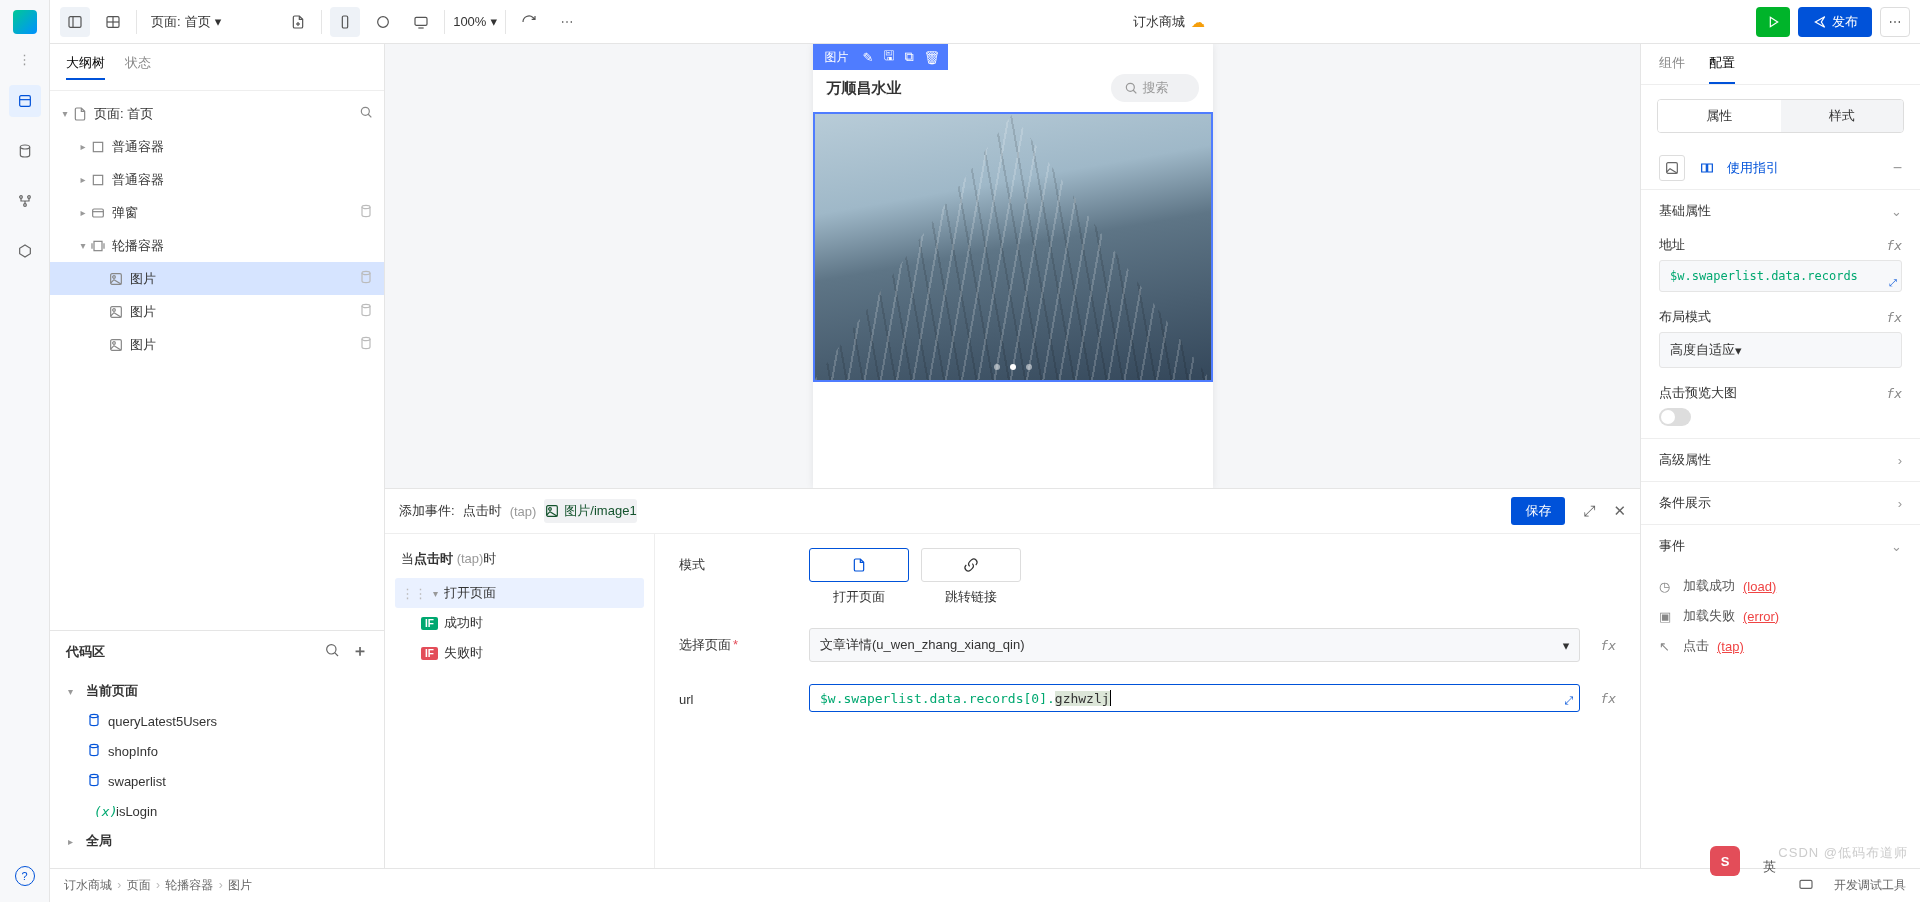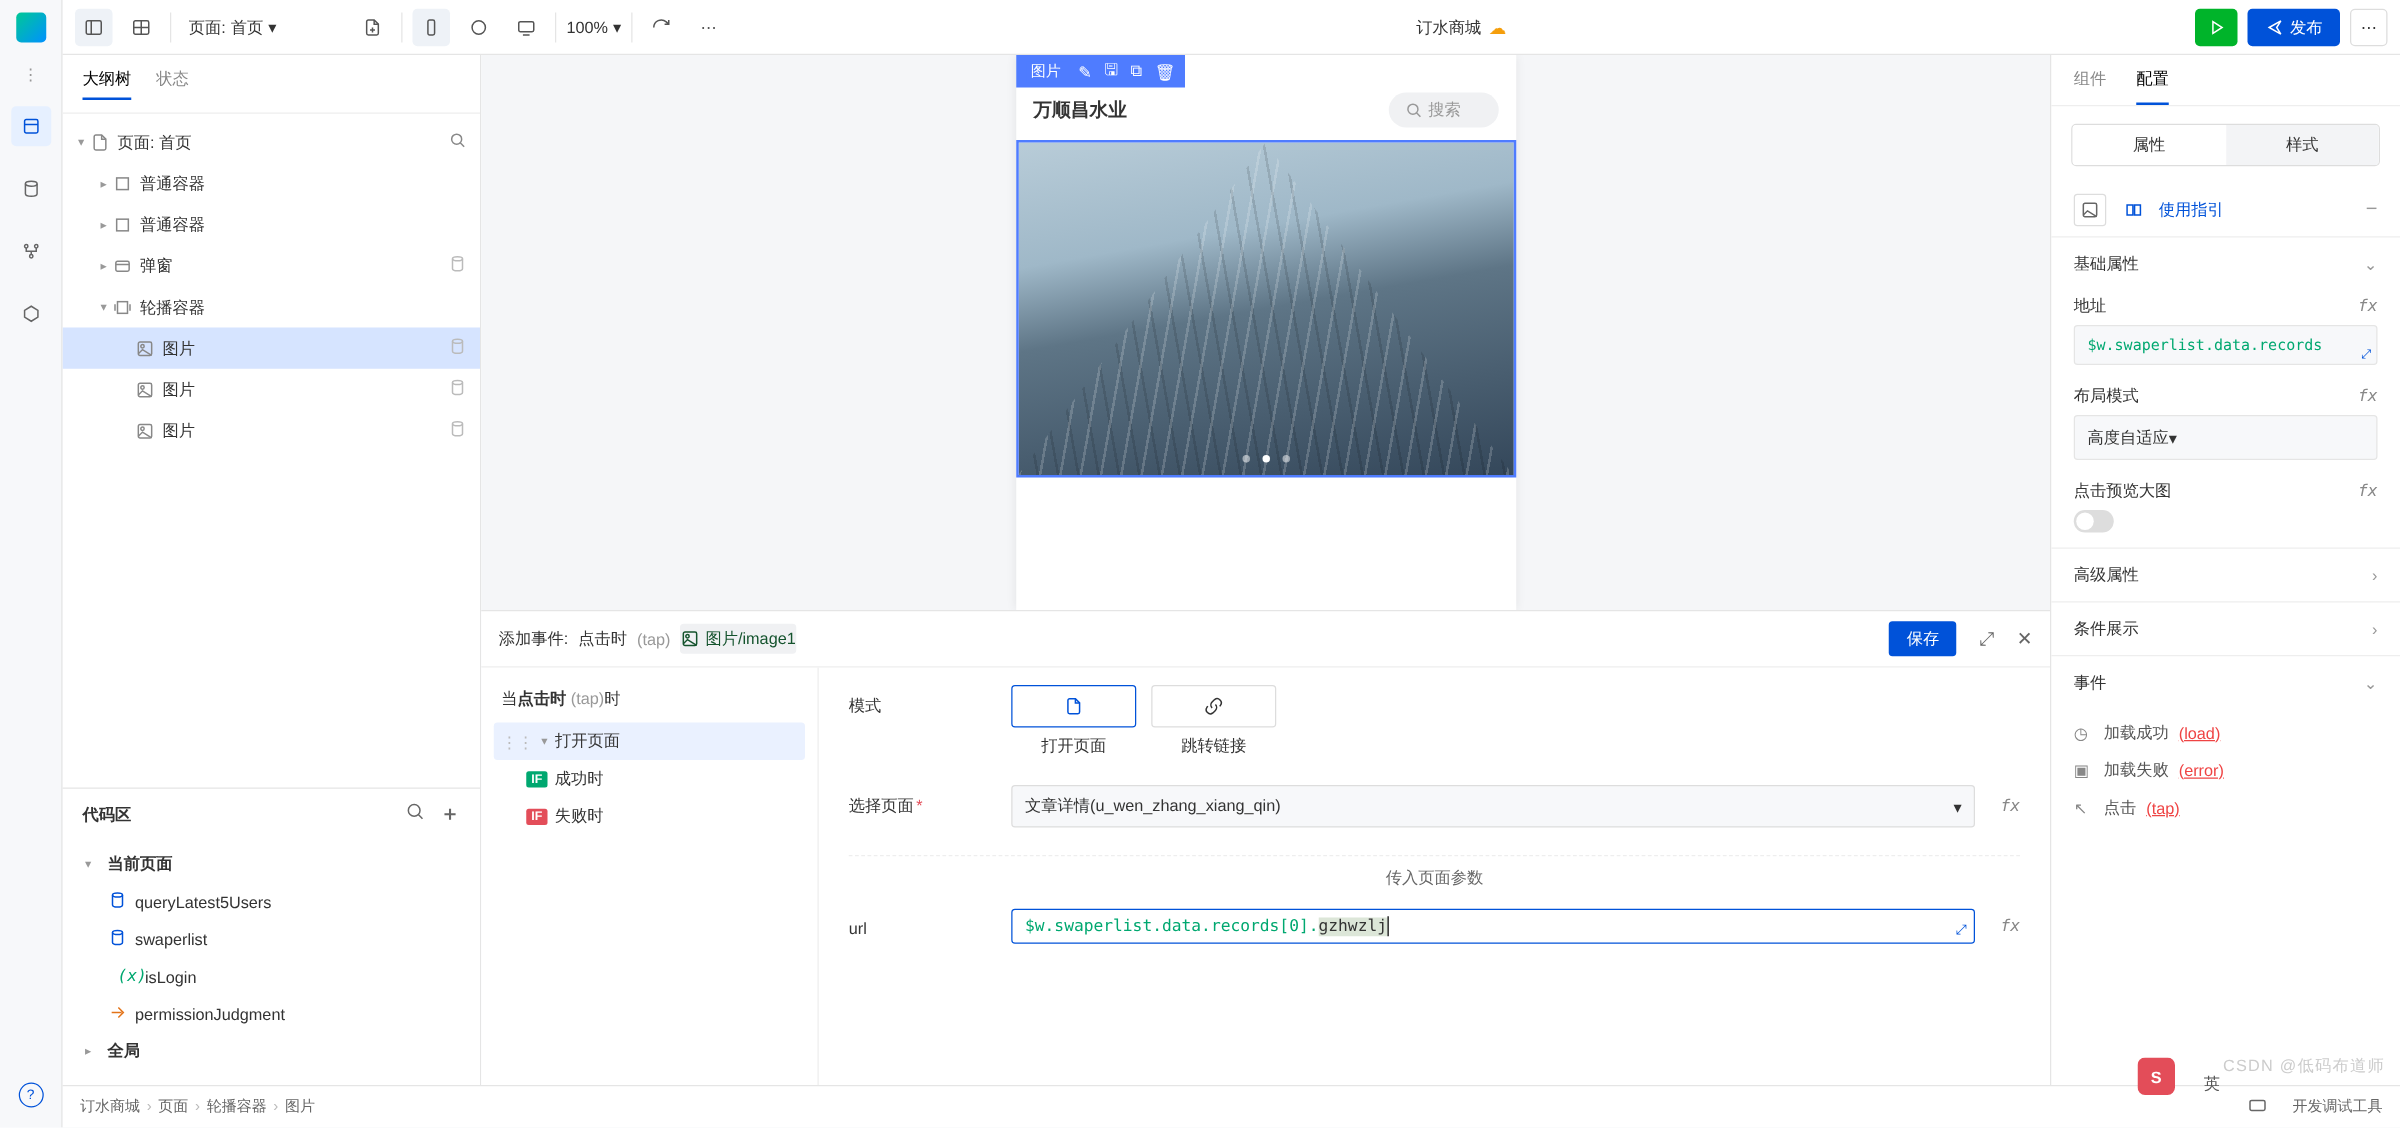--- a/index.html
+++ b/index.html
@@ -380,31 +380,32 @@
                     <ellipse cx="12" cy="6" rx="6" ry="2.5"></ellipse>
                     <path d="M6 6v12c0 1.4 2.7 2.5 6 2.5s6-1.1 6-2.5V6"></path>
                   </svg></span>
                 <span>queryLatest5Users</span>
               </div>
               <div class="code-row" style="padding-left: 36px;">
                 <span class="ci"><svg viewBox="0 0 24 24">
                     <ellipse cx="12" cy="6" rx="6" ry="2.5"></ellipse>
                     <path d="M6 6v12c0 1.4 2.7 2.5 6 2.5s6-1.1 6-2.5V6"></path>
                   </svg></span>
+                <span>shopInfo</span>
+              </div>
+              <div class="code-row" style="padding-left: 36px;">
+                <span class="ci"><svg viewBox="0 0 24 24">
+                    <ellipse cx="12" cy="6" rx="6" ry="2.5"></ellipse>
+                    <path d="M6 6v12c0 1.4 2.7 2.5 6 2.5s6-1.1 6-2.5V6"></path>
+                  </svg></span>
                 <span>swaperlist</span>
               </div>
               <div class="code-row" style="padding-left: 36px;">
                 <span class="ci fx">(x)</span>
                 <span>isLogin</span>
-              </div>
-              <div class="code-row" style="padding-left: 36px;">
-                <span class="ci ar"><svg viewBox="0 0 24 24">
-                    <path d="M5 12h12M13 6l6 6-6 6"></path>
-                  </svg></span>
-                <span>permissionJudgment</span>
               </div>
               <div class="code-row">
                 <span class="caret">▸</span>
                 <b>全局</b>
               </div>
             </div>
         </div>
       </div>
 
       <div class="centerpanel">
@@ -503,21 +504,20 @@
                 <div class="lbl"><span>选择页面</span><span class="req">*</span></div>
                 <div class="ctl">
                   <div class="sel-input">
                     <span>文章详情(u_wen_zhang_xiang_qin)</span>
                     <span class="sp"></span>
                     <span>▾</span>
                   </div>
                   <span class="fx">fx</span>
                 </div>
               </div>
-              <div class="param-hdr">传入页面参数</div>
               <div class="form-row">
                 <div class="lbl">url</div>
                 <div class="ctl">
                   <div class="expr-input">
                     <span class="pre">$w.swaperlist.data.records[0].</span>
                       <span class="suf">gzhwzlj</span>
                       <span class="cursor-line"></span>
                     <span class="expand">⤢</span>
                   </div>
                   <span class="fx">fx</span>

